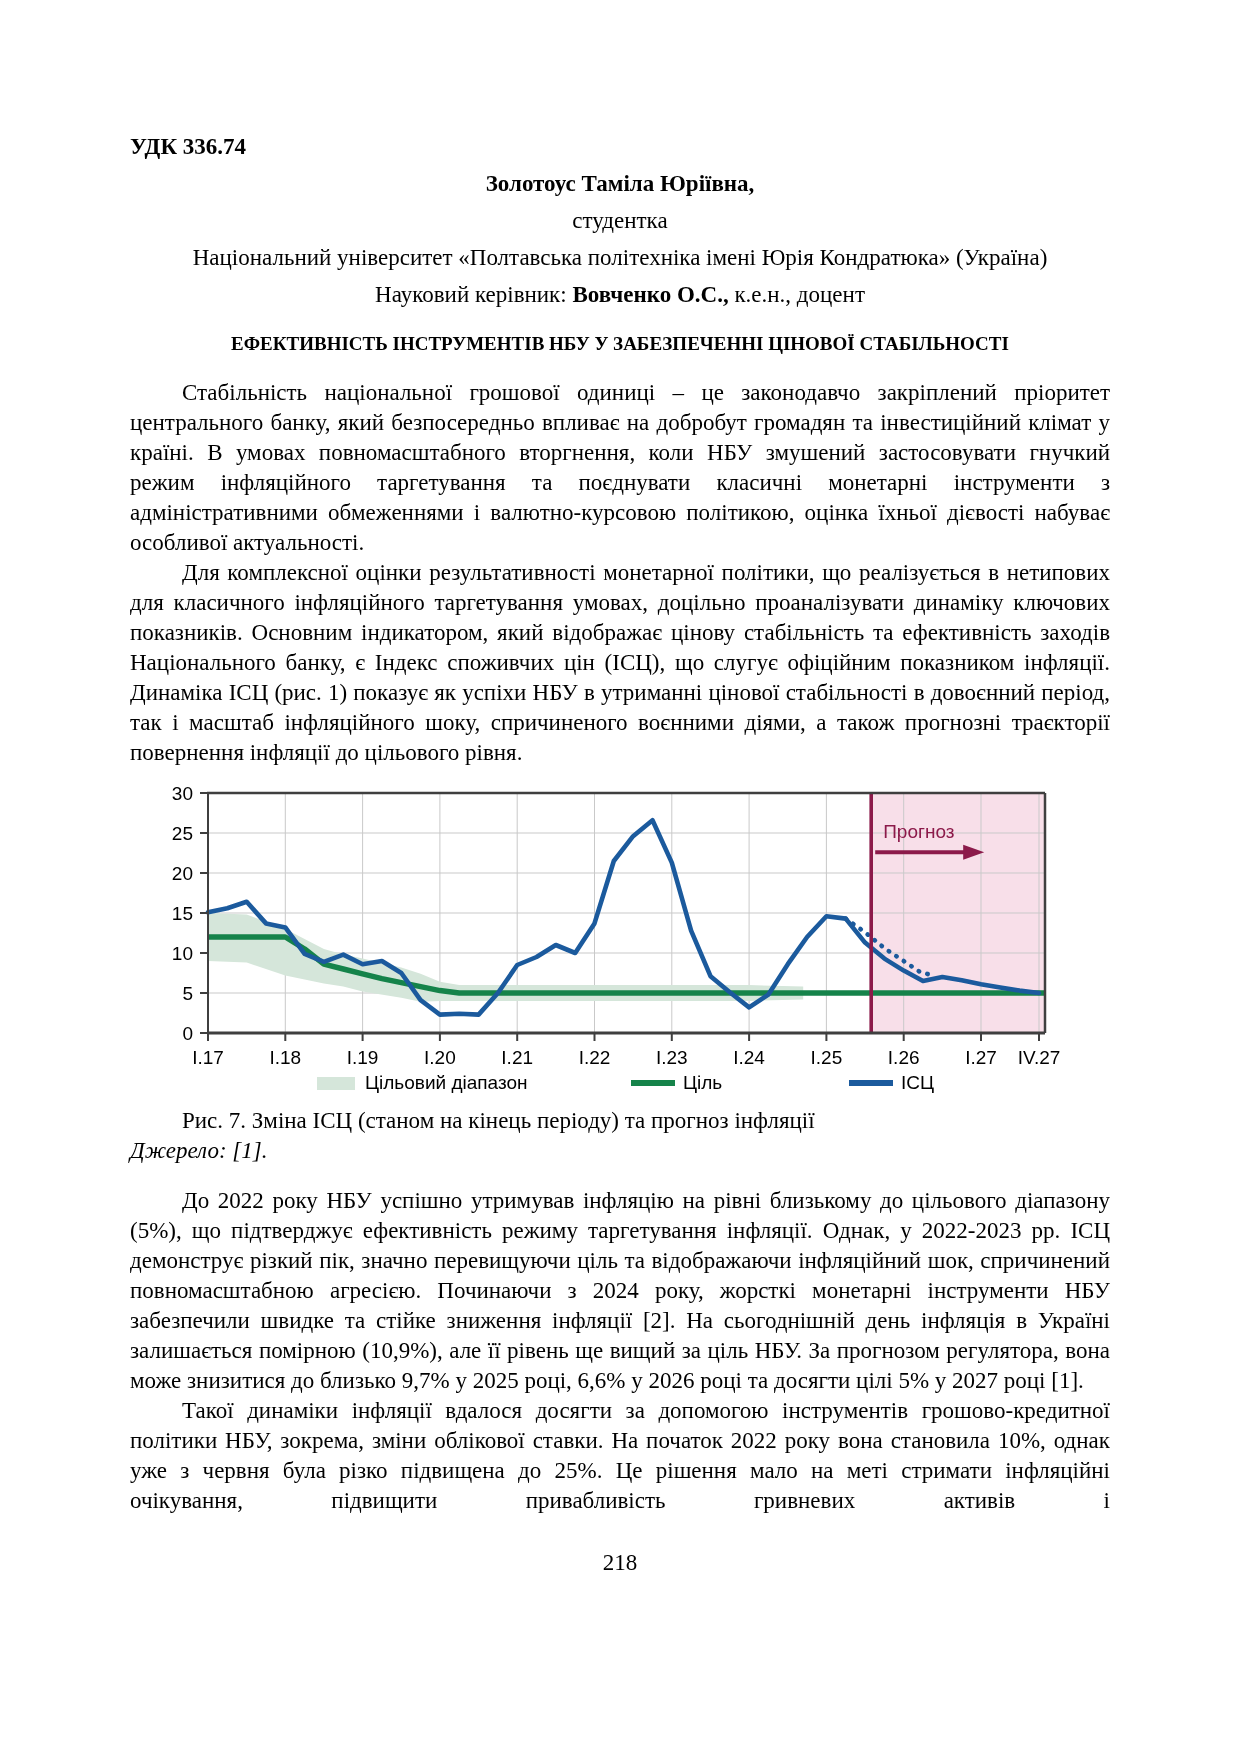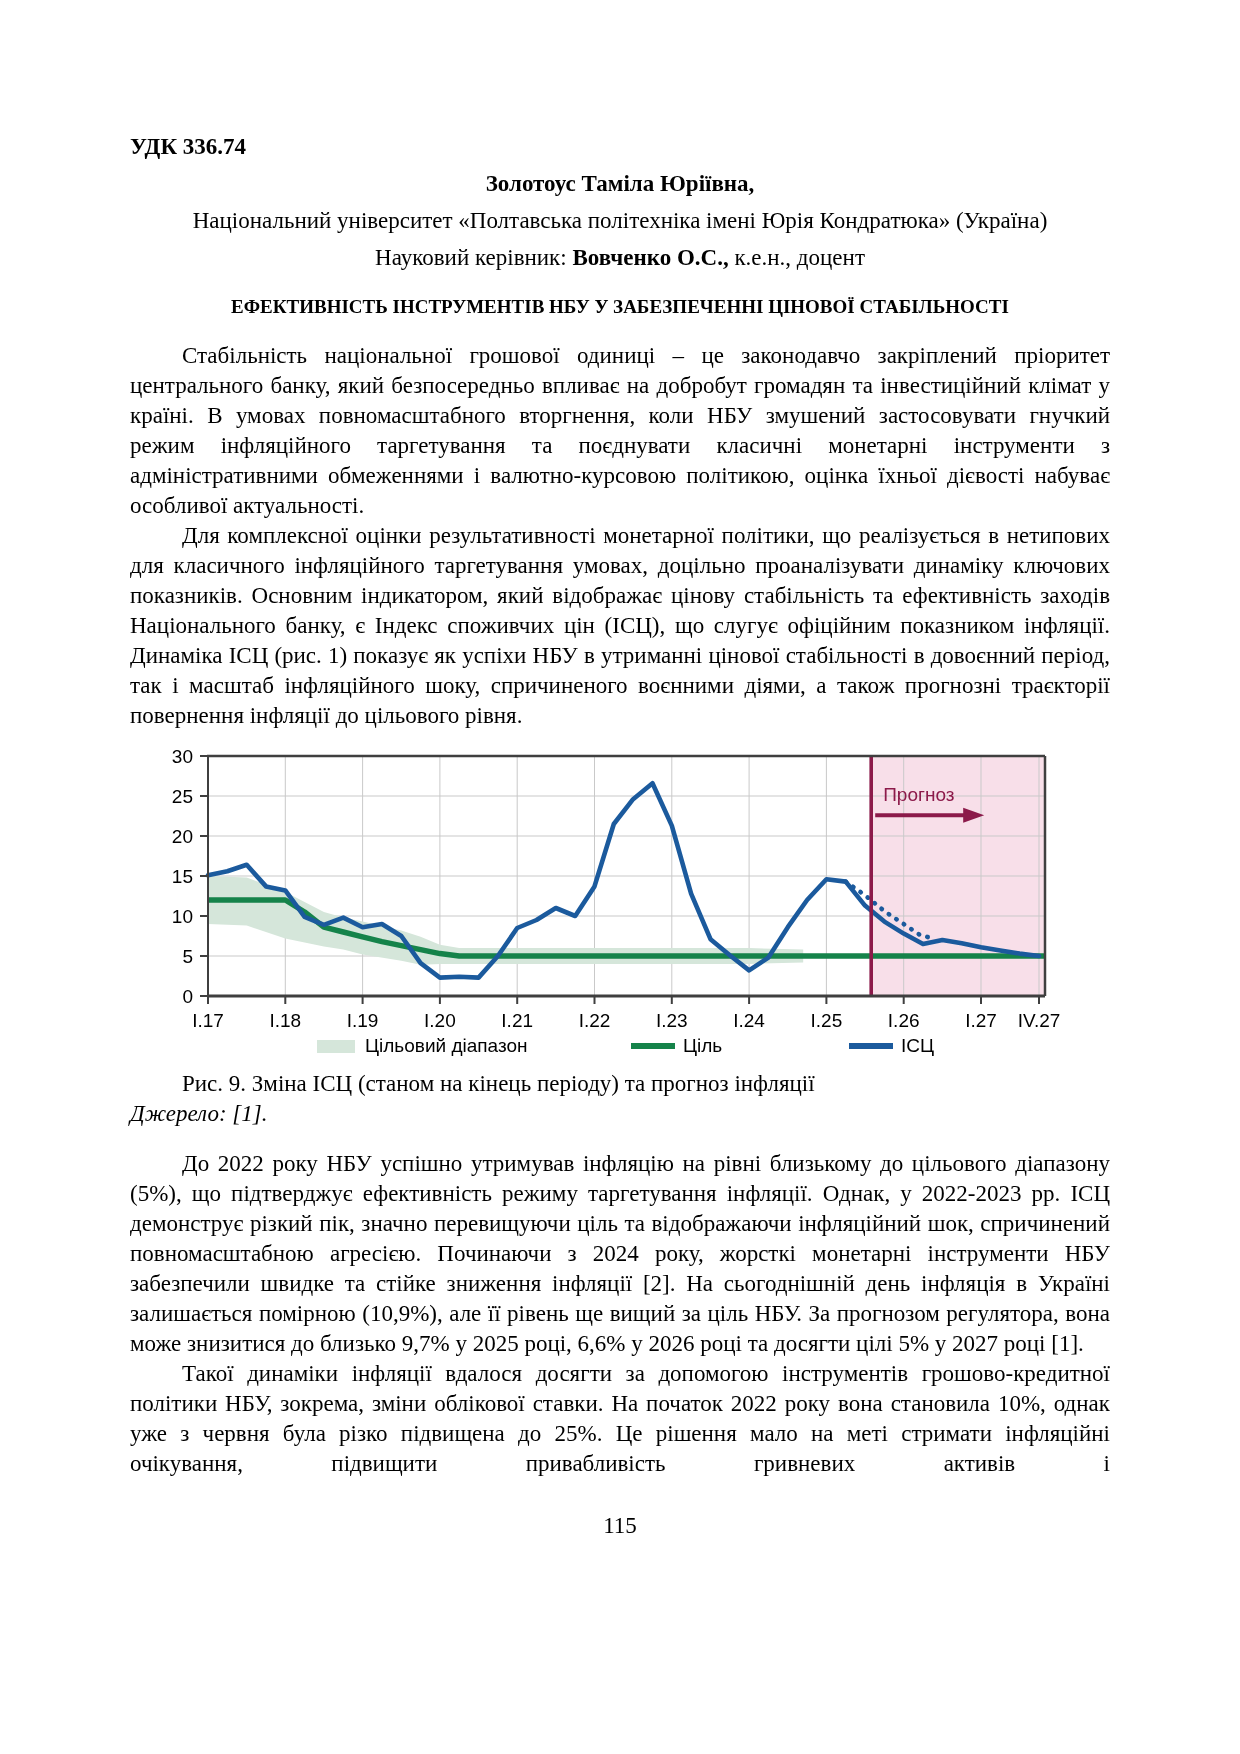--- a/index.html
+++ b/index.html
@@ -41,20 +41,21 @@
 </style>
 </head>
 <body>
 
 <div class="page">
 
   <div class="udc">УДК 336.74</div>
 
   <div class="head-center">
     <div class="bd it">Золотоус Таміла Юріївна,</div>
+    <div class="it">студентка</div>
     <div class="it">Національний університет «Полтавська політехніка імені Юрія Кондратюка» (Україна)</div>
     <div class="it"><span>Науковий керівник: </span><span class="bd">Вовченко О.С.,</span><span> к.е.н., доцент</span></div>
   </div>
 
   <h1 class="title">ЕФЕКТИВНІСТЬ ІНСТРУМЕНТІВ НБУ У ЗАБЕЗПЕЧЕННІ ЦІНОВОЇ СТАБІЛЬНОСТІ</h1>
 
   <p class="para">Стабільність національної грошової одиниці – це законодавчо закріплений пріоритет центрального банку, який безпосередньо впливає на добробут громадян та інвестиційний клімат у країні. В умовах повномасштабного вторгнення, коли НБУ змушений застосовувати гнучкий режим інфляційного таргетування та поєднувати класичні монетарні інструменти з адміністративними обмеженнями і валютно-курсовою політикою, оцінка їхньої дієвості набуває особливої актуальності.</p>
   <p class="para">Для комплексної оцінки результативності монетарної політики, що реалізується в нетипових для класичного інфляційного таргетування умовах, доцільно проаналізувати динаміку ключових показників. Основним індикатором, який відображає цінову стабільність та ефективність заходів Національного банку, є Індекс споживчих цін (ІСЦ), що слугує офіційним показником інфляції. Динаміка ІСЦ (рис. 1) показує як успіхи НБУ в утриманні цінової стабільності в довоєнний період, так і масштаб інфляційного шоку, спричиненого воєнними діями, а також прогнозні траєкторії повернення інфляції до цільового рівня.</p>
 
   <figure class="fig">
@@ -126,21 +127,21 @@
           <text x="843" y="286" font-size="19" text-anchor="middle" fill="#000">I.27</text>
           <line x1="901" y1="255" x2="901" y2="263" stroke="#3f3f3f" stroke-width="2"></line>
           <text x="901" y="286" font-size="19" text-anchor="middle" fill="#000">IV.27</text>
           <rect x="179" y="299" width="38" height="13" fill="#d5e6da"></rect>
           <text x="227" y="311" font-size="19" fill="#000">Цільовий діапазон</text>
           <line x1="493" y1="305" x2="537" y2="305" stroke="#15834a" stroke-width="6"></line>
           <text x="545" y="311" font-size="19" fill="#000">Ціль</text>
           <line x1="711" y1="305" x2="755" y2="305" stroke="#1b5a9d" stroke-width="6"></line>
           <text x="763" y="311" font-size="19" fill="#000">ІСЦ</text>
         </svg></div>
-    <figcaption class="caption">Рис. 9. Зміна ІСЦ (станом на кінець періоду) та прогноз інфляції</figcaption>
+    <figcaption class="caption">Рис. 7. Зміна ІСЦ (станом на кінець періоду) та прогноз інфляції</figcaption>
     <div class="source">Джерело: [1].</div>
   </figure>
 
   <p class="para">До 2022 року НБУ успішно утримував інфляцію на рівні близькому до цільового діапазону (5%), що підтверджує ефективність режиму таргетування інфляції. Однак, у 2022-2023 рр. ІСЦ демонструє різкий пік, значно перевищуючи ціль та відображаючи інфляційний шок, спричинений повномасштабною агресією. Починаючи з 2024 року, жорсткі монетарні інструменти НБУ забезпечили швидке та стійке зниження інфляції [2]. На сьогоднішній день інфляція в Україні залишається помірною (10,9%), але її рівень ще вищий за ціль НБУ. За прогнозом регулятора, вона може знизитися до близько 9,7% у 2025 році, 6,6% у 2026 році та досягти цілі 5% у 2027 році [1].</p>
   <p class="para para-cont">Такої динаміки інфляції вдалося досягти за допомогою інструментів грошово-кредитної політики НБУ, зокрема, зміни облікової ставки. На початок 2022 року вона становила 10%, однак уже з червня була різко підвищена до 25%. Це рішення мало на меті стримати інфляційні очікування, підвищити привабливість гривневих активів і</p>
 
-  <div class="page-number">115</div>
+  <div class="page-number">218</div>
 </div>
 
 </body></html>

